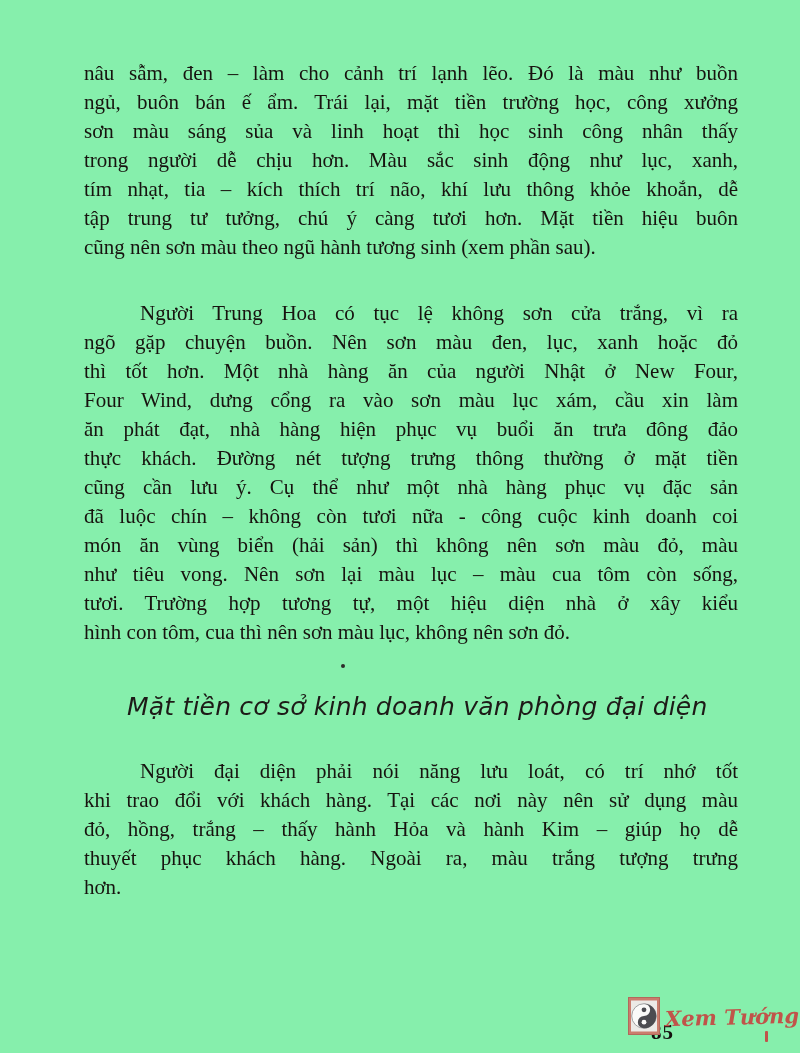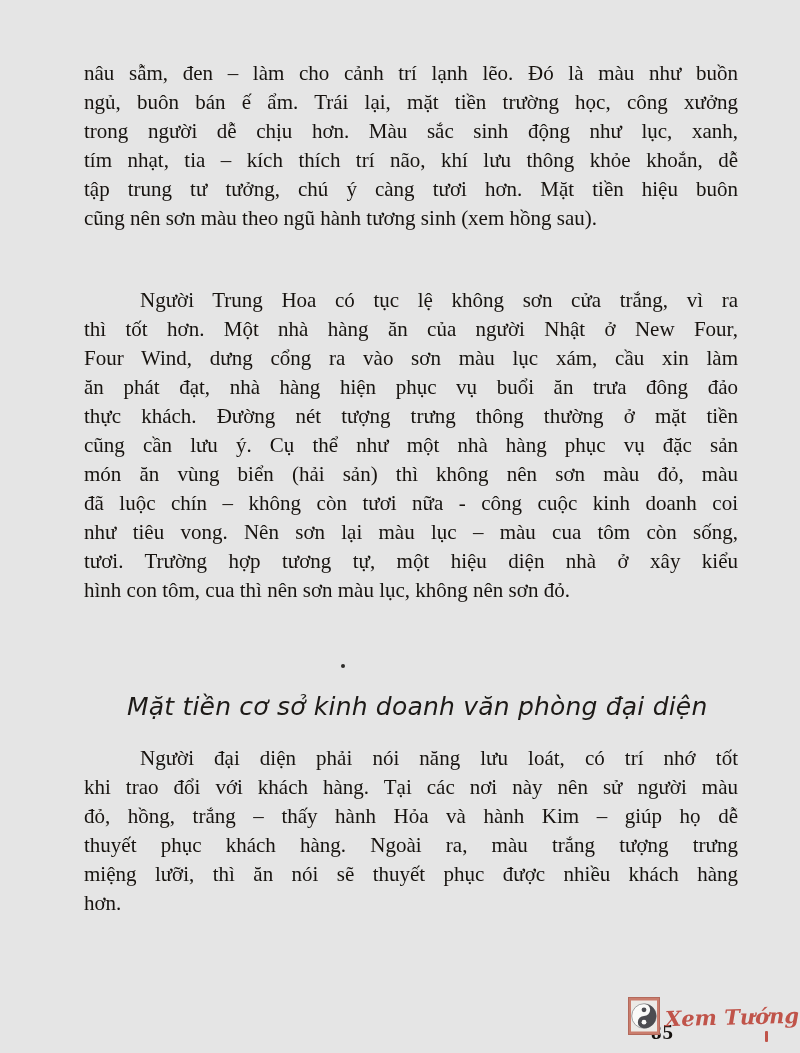--- a/index.html
+++ b/index.html
@@ -1,29 +1,29 @@
 <!DOCTYPE html>
 <html lang="vi"><head>
 <meta charset="utf-8">
 <style>
   html,body{margin:0;padding:0;}
   body{width:800px;height:1053px;background:#ffffff;}
   .page{
     position:relative;width:800px;height:1053px;overflow:hidden;
-    background:#e5e5e5;
+    background:#86efac;
     font-family:"Liberation Serif","DejaVu Serif",serif;
     color:#17130f;
   }
   .para{position:absolute;left:84px;width:654px;font-size:21px;line-height:29px;}
   .p1{top:59px;}
   .p2{top:286px;}
   .p3{top:744px;}
   .line{text-align:justify;text-align-last:justify;}
   .line.last{text-align-last:left;}
-  .para.indent .line:first-child{text-indent:56px;}
+  .para.indent .line:first-child{text-indent:56px;margin-top:13px;}
   .heading{
     position:absolute;left:127px;top:692px;margin:0;
     font-family:"DejaVu Sans","Liberation Sans",sans-serif;
     font-style:italic;font-weight:400;font-size:25px;color:#1d1a17;
     letter-spacing:0.2px;white-space:nowrap;text-align:right;
   }
   .speck{position:absolute;left:341px;top:664px;width:4px;height:4px;background:#2e2c2a;border-radius:50%;}
   .pagenum{position:absolute;left:651px;top:1020px;font-size:21px;font-weight:700;letter-spacing:1px;color:#14110e;font-family:Liberation Serif, serif;}
   .watermark{position:absolute;left:628px;top:997px;display:flex;align-items:center;gap:5px;}
   .wm-logo{display:block;line-height:0;}
@@ -35,50 +35,51 @@
   .wm-tail{position:absolute;left:765px;top:1031px;width:3px;height:11px;border-radius:1px;}
 </style>
 </head>
 <body>
 
 <div class="page">
 
   <div class="para p1">
       <div class="line">nâu sẫm, đen – làm cho cảnh trí lạnh lẽo. Đó là màu như buồn</div>
       <div class="line">ngủ, buôn bán ế ẩm. Trái lại, mặt tiền trường học, công xưởng</div>
+      <div class="line">sơn màu sáng sủa và linh hoạt thì học sinh công nhân thấy</div>
       <div class="line">trong người dễ chịu hơn. Màu sắc sinh động như lục, xanh,</div>
       <div class="line">tím nhạt, tia – kích thích trí não, khí lưu thông khỏe khoắn, dễ</div>
       <div class="line">tập trung tư tưởng, chú ý càng tươi hơn. Mặt tiền hiệu buôn</div>
-      <div class="line last">cũng nên sơn màu theo ngũ hành tương sinh (xem hồng sau).</div>
+      <div class="line last">cũng nên sơn màu theo ngũ hành tương sinh (xem phần sau).</div>
     </div>
 
   <div class="para p2 indent">
       <div class="line">Người Trung Hoa có tục lệ không sơn cửa trắng, vì ra</div>
+      <div class="line">ngõ gặp chuyện buồn. Nên sơn màu đen, lục, xanh hoặc đỏ</div>
       <div class="line">thì tốt hơn. Một nhà hàng ăn của người Nhật ở New Four,</div>
       <div class="line">Four Wind, dưng cổng ra vào sơn màu lục xám, cầu xin làm</div>
       <div class="line">ăn phát đạt, nhà hàng hiện phục vụ buổi ăn trưa đông đảo</div>
       <div class="line">thực khách. Đường nét tượng trưng thông thường ở mặt tiền</div>
       <div class="line">cũng cần lưu ý. Cụ thể như một nhà hàng phục vụ đặc sản</div>
+      <div class="line">đã luộc chín – không còn tươi nữa - công cuộc kinh doanh coi</div>
       <div class="line">món ăn vùng biển (hải sản) thì không nên sơn màu đỏ, màu</div>
-      <div class="line">đã luộc chín – không còn tươi nữa - công cuộc kinh doanh coi</div>
       <div class="line">như tiêu vong. Nên sơn lại màu lục – màu cua tôm còn sống,</div>
       <div class="line">tươi. Trường hợp tương tự, một hiệu diện nhà ở xây kiểu</div>
       <div class="line last">hình con tôm, cua thì nên sơn màu lục, không nên sơn đỏ.</div>
     </div>
 
   <div class="speck"></div>
 
   <h2 class="heading">Mặt tiền cơ sở kinh doanh văn phòng đại diện</h2>
 
   <div class="para p3 indent">
       <div class="line">Người đại diện phải nói năng lưu loát, có trí nhớ tốt</div>
-      <div class="line">khi trao đổi với khách hàng. Tại các nơi này nên sử người màu</div>
+      <div class="line">khi trao đổi với khách hàng. Tại các nơi này nên sử dụng màu</div>
       <div class="line">đỏ, hồng, trắng – thấy hành Hỏa và hành Kim – giúp họ dễ</div>
       <div class="line">thuyết phục khách hàng. Ngoài ra, màu trắng tượng trưng</div>
-      <div class="line">miệng lưỡi, thì ăn nói sẽ thuyết phục được nhiều khách hàng</div>
       <div class="line last">hơn.</div>
     </div>
 
   <div class="pagenum">85</div>
 
   <div class="watermark">
     <span class="wm-logo">
       <svg width="32" height="38" viewBox="0 0 32 38" xmlns="http://www.w3.org/2000/svg">
         <rect x="0.5" y="0.5" width="31" height="37" id="wm-logo-bg" fill="#ca7d6d" stroke="#b3695b"></rect>
         <rect x="3" y="3.5" width="26" height="31" fill="#eceae6"></rect>

